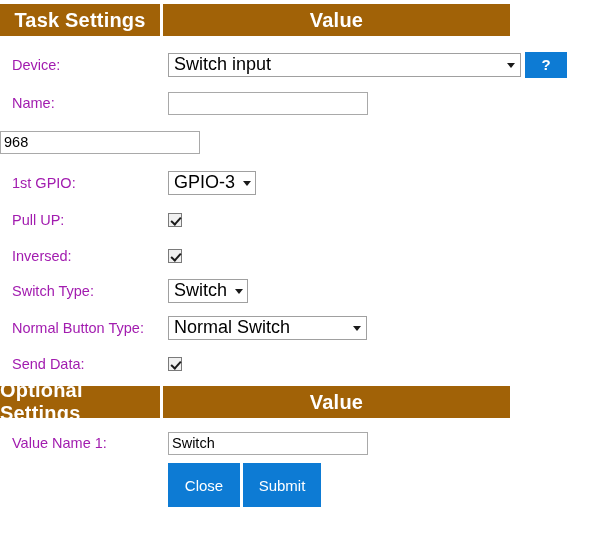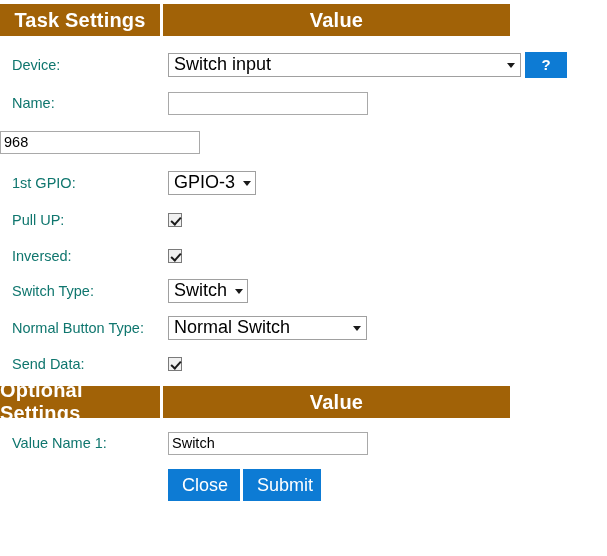--- a/index.html
+++ b/index.html
@@ -47,21 +47,21 @@
     position: absolute;
     left: 0;
     width: 607px;
     display: flex;
     align-items: center;
   }
   .label {
     width: 168px;
     padding-left: 12px;
     font-size: 14.5px;
-    color: #0f766e;
+    color: #a21caf;
     white-space: nowrap;
   }
   .ctl { display: flex; align-items: center; }
 
   
   input[type="text"] {
     height: 23px;
     border: 1px solid #a9a9a9;
     background: #ffffff;
     font-family: "Liberation Sans", sans-serif;
@@ -136,22 +136,22 @@
     border-width: 0 2px 2px 0;
     transform: rotate(42deg);
   }
 
   
   .btn {
     background: #0d7bd4;
     color: #ffffff;
     border: none;
     font-family: "Liberation Sans", sans-serif;
-    font-size: 18px;
-    height: 32px;
+    font-size: 15px;
+    height: 44px;
     cursor: pointer;
     border-radius: 0;
     padding: 0 14px;
   }
   .btn-close  { width: 72px; }
   .btn-submit { width: 78px; margin-left: 3px; }
 </style>
 </head>
 <body>
 

